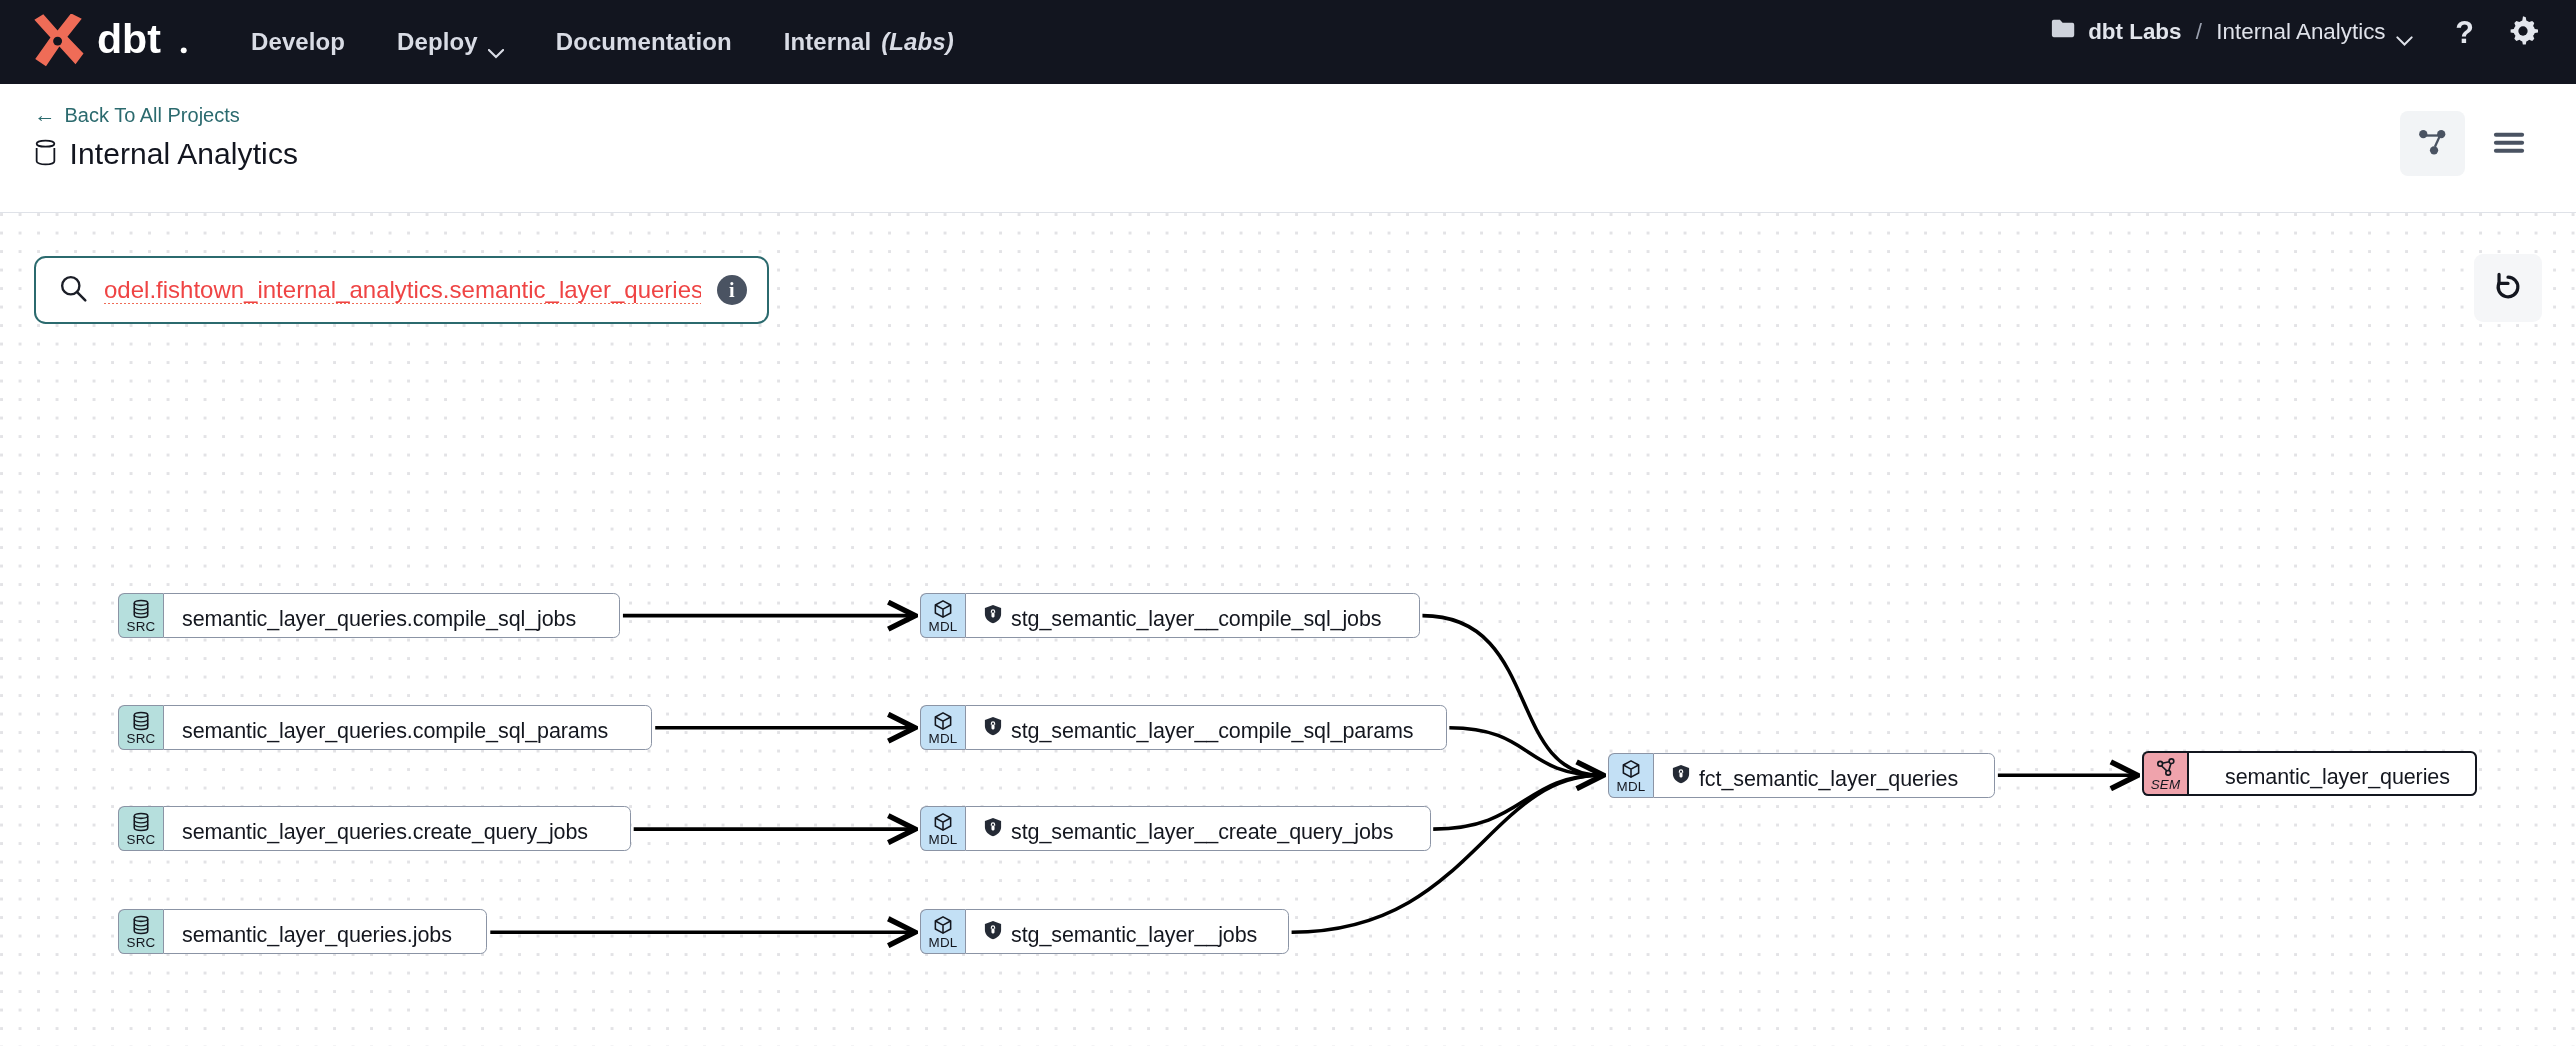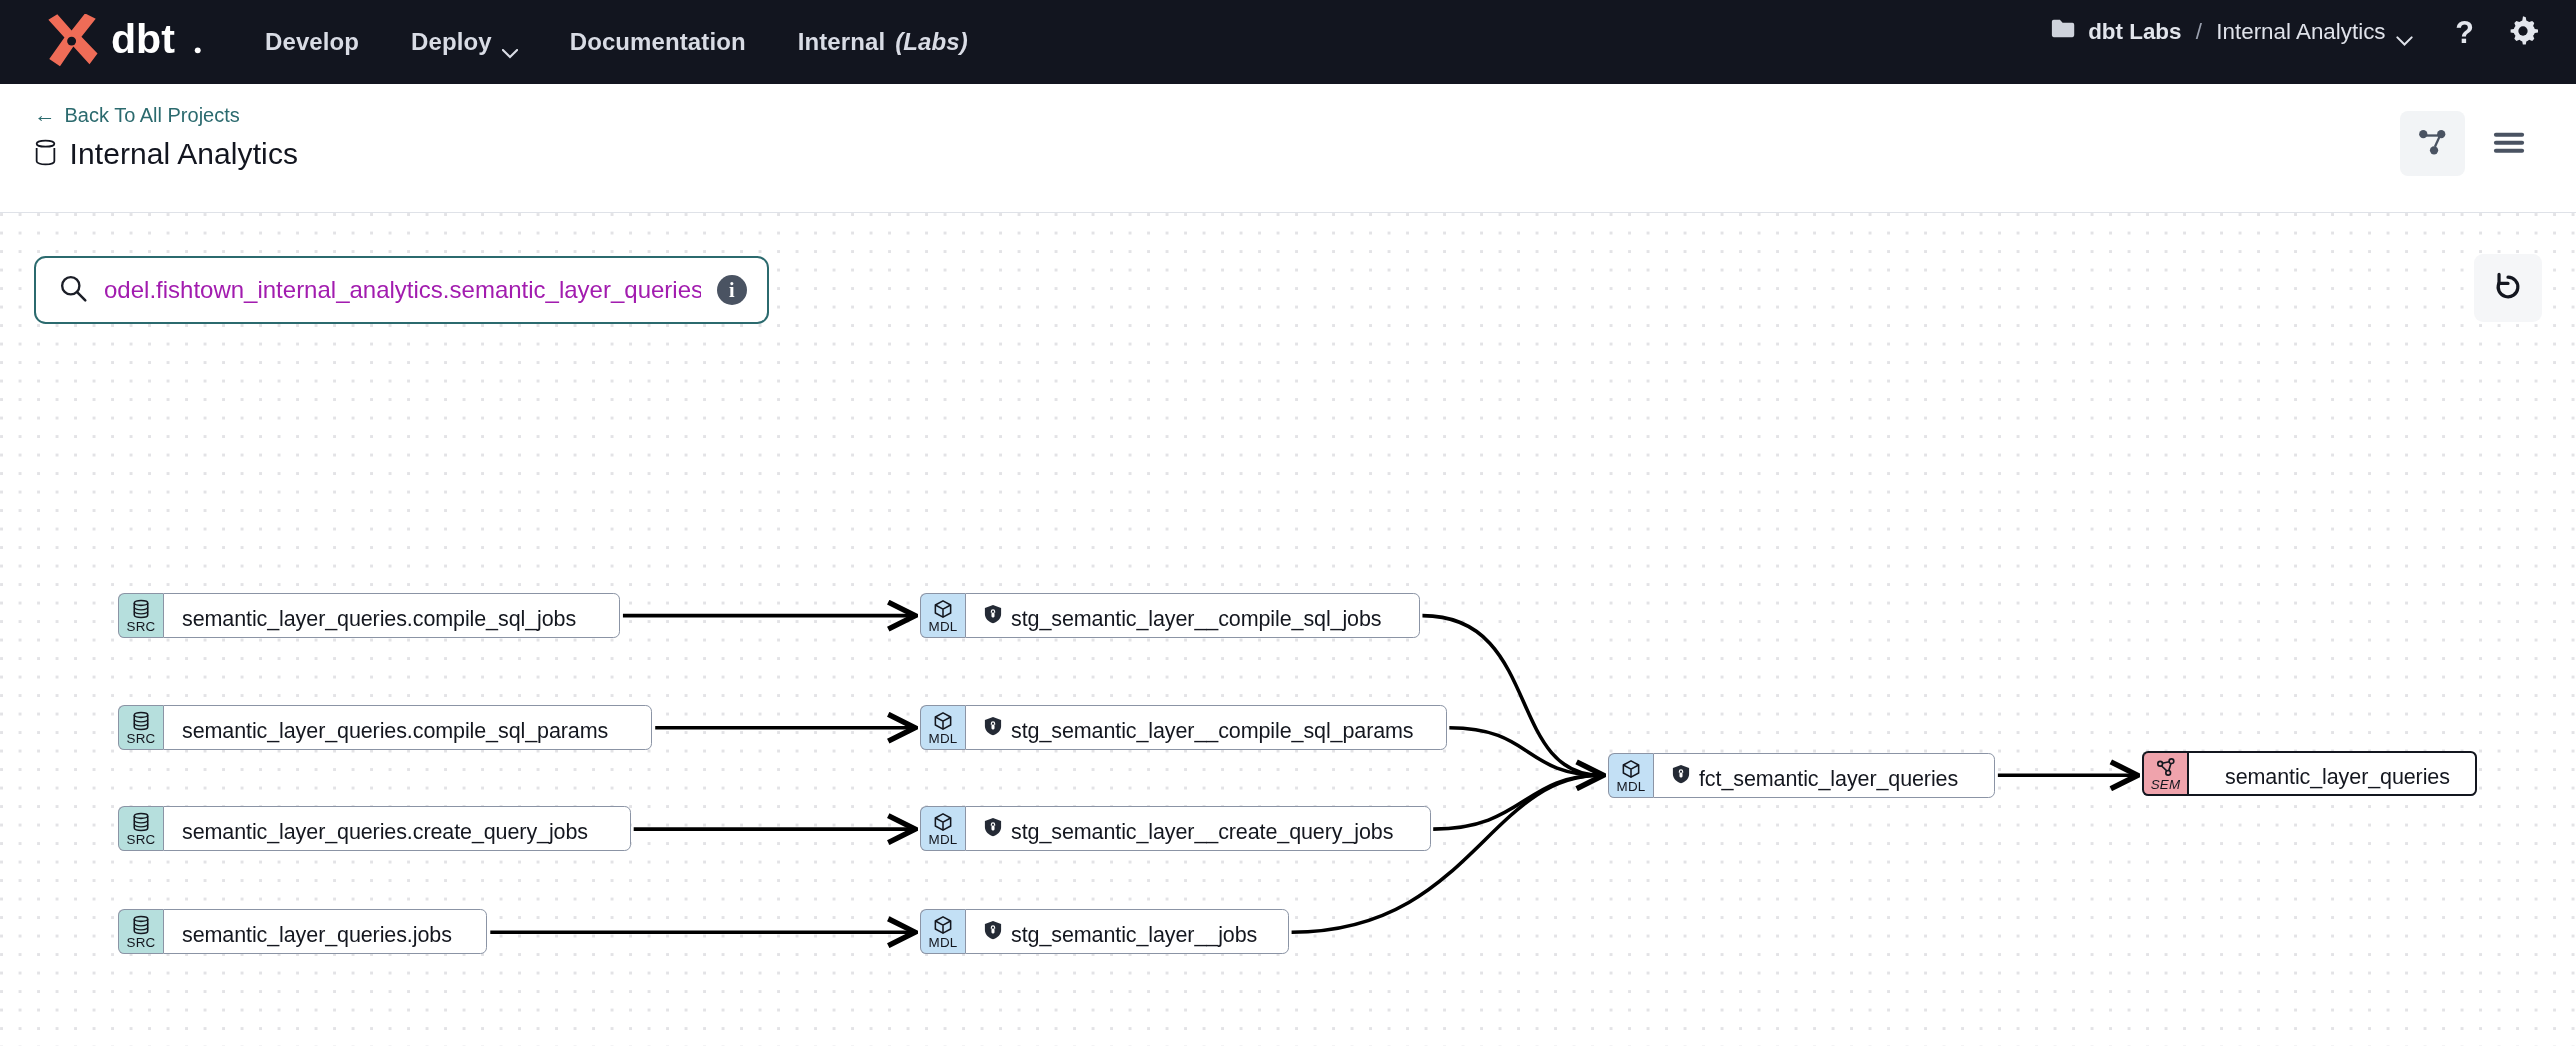--- a/index.html
+++ b/index.html
@@ -11,21 +11,21 @@
     font-family: "Liberation Sans", sans-serif;
     background: #ffffff;
   }
 
   
   .navbar {
     height: 84px;
     background: #12151f;
     display: flex;
     align-items: center;
-    padding: 0 43px;
+    padding: 0 29px;
     position: relative;
   }
   .logo-wrap {
     display: flex;
     align-items: center;
     gap: 9px;
     margin-right: 61px;
   }
   .logo-mark { width: 59px; height: 56px; display: block; }
   .logo-word { display: block; }
@@ -182,23 +182,24 @@
     display: flex;
     align-items: center;
     padding: 0 20px 0 23px;
     gap: 16px;
     z-index: 5;
   }
   .search-box.at-top { top: 0; }
   .search-value {
     flex: 1;
     font-size: 24px;
-    color: #a21caf;
+    color: #ef4444;
     white-space: nowrap;
     overflow: hidden;
+    text-decoration: underline;
     text-decoration-style: dotted;
     text-decoration-color: #ef6c57;
     text-decoration-thickness: 2.2px;
     text-underline-offset: 4.5px;
     cursor: text;
   }
   .info-badge {
     width: 30.5px; height: 30.5px;
     border-radius: 50%;
     background: #4a5362;

